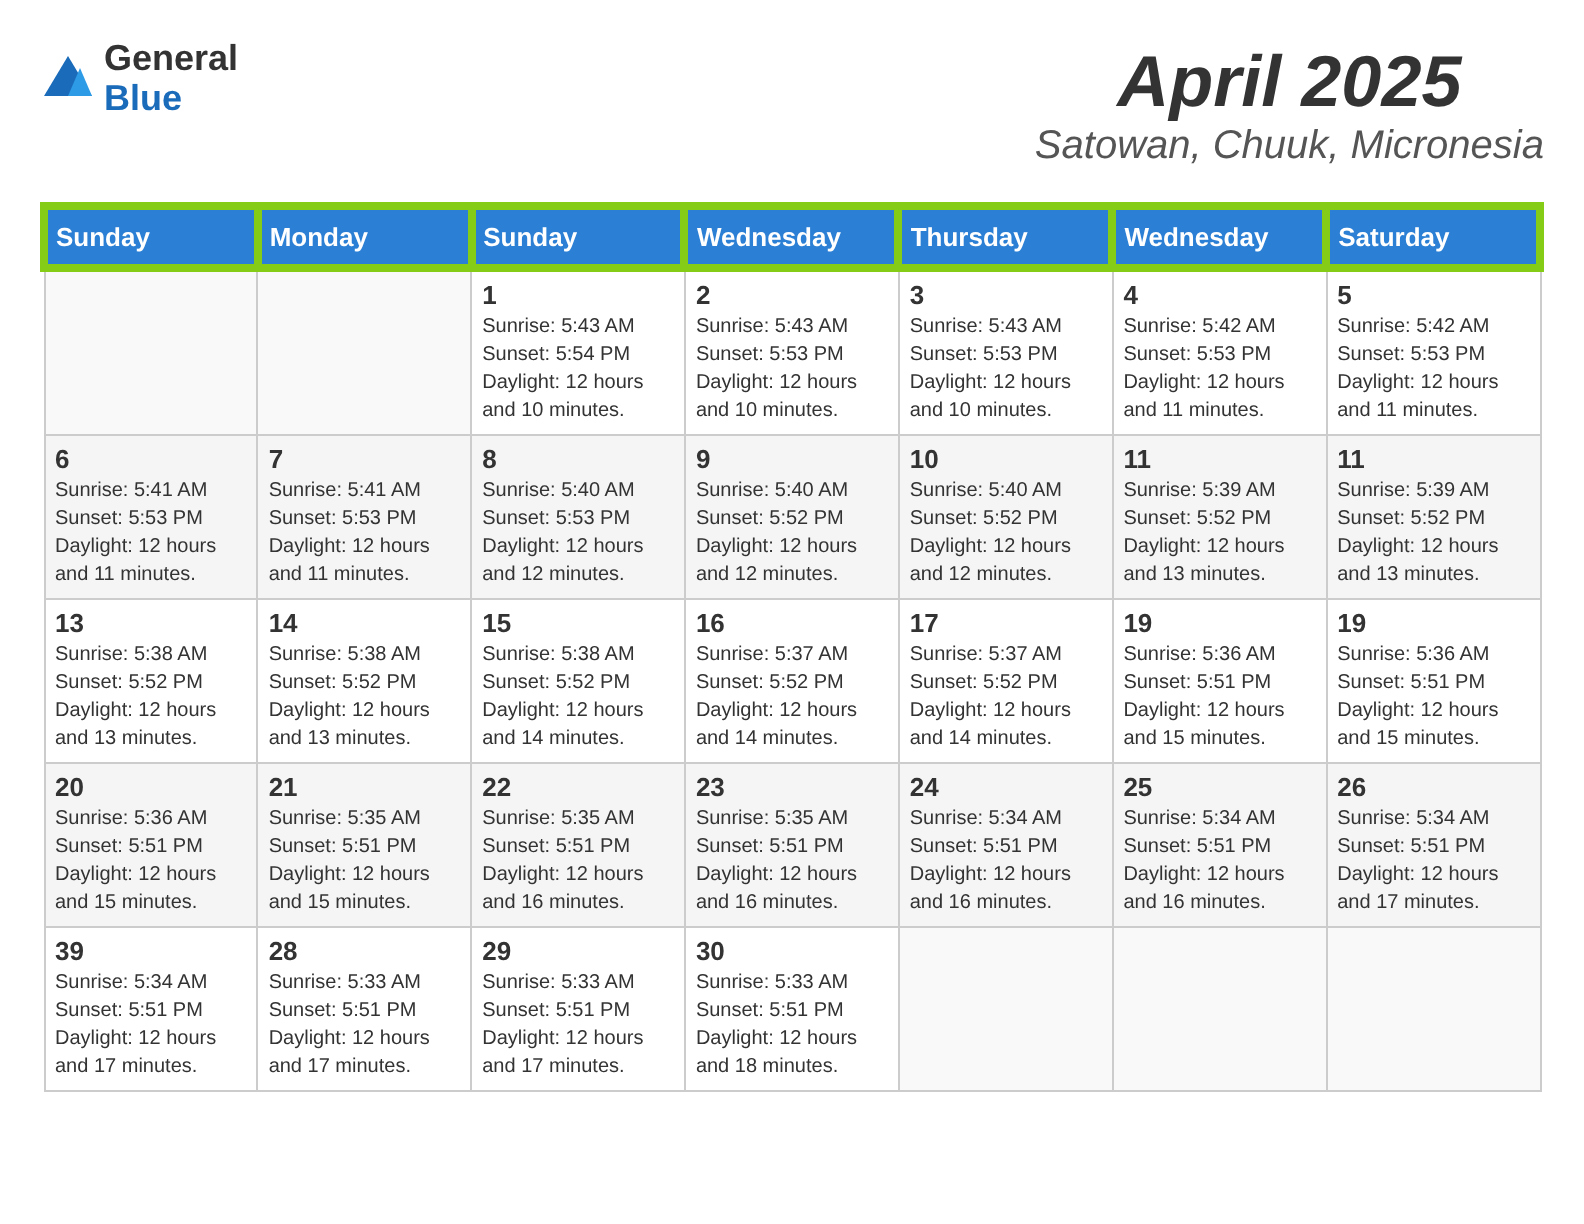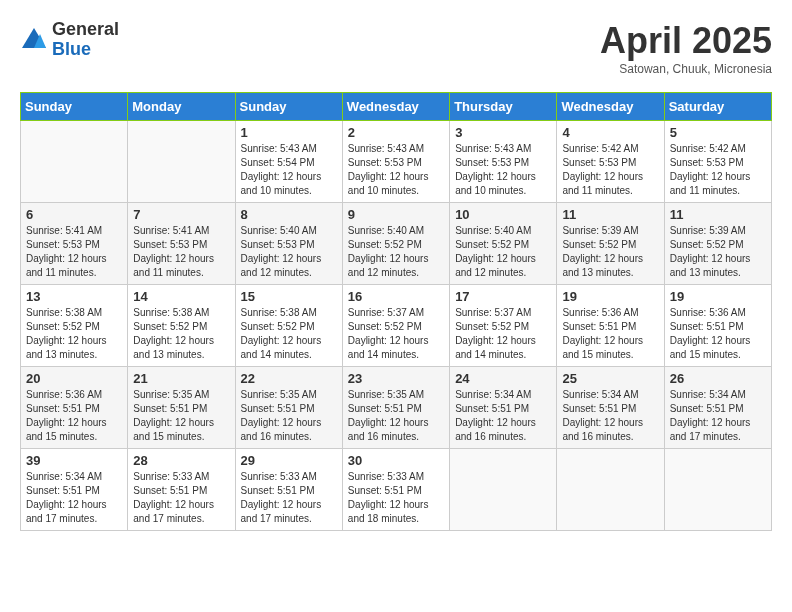--- a/index.html
+++ b/index.html
@@ -28,44 +28,45 @@
       line-height: 1.1;
     }
     .logo-general { color: #333; }
     .logo-blue { color: #1a6bba; }
     .logo-icon {
       width: 28px;
       height: 28px;
       margin-right: 4px;
     }
     .title-block {
-      text-align: right;
+      text-align: center;
+      font-style: italic;
     }
     .title-month {
       font-size: 36px;
       font-weight: bold;
       color: #333;
     }
     .title-location {
-      font-size: 12px;
+      font-size: 20px;
       color: #555;
     }
     .calendar {
       width: 100%;
       border-collapse: collapse;
       border: 1px solid #ccc;
     }
     .calendar th {
       background-color: #2b7fd4;
       color: #fff;
       font-size: 13px;
       font-weight: bold;
       padding: 6px 4px;
       text-align: left;
-      border: 1px solid #84cc16;
+      border: 4px solid #84cc16;
     }
     .calendar td {
       vertical-align: top;
       border: 1px solid #ccc;
       padding: 4px 5px;
       font-size: 10px;
       color: #333;
       width: 107px;
       min-height: 80px;
       background: #fff;

